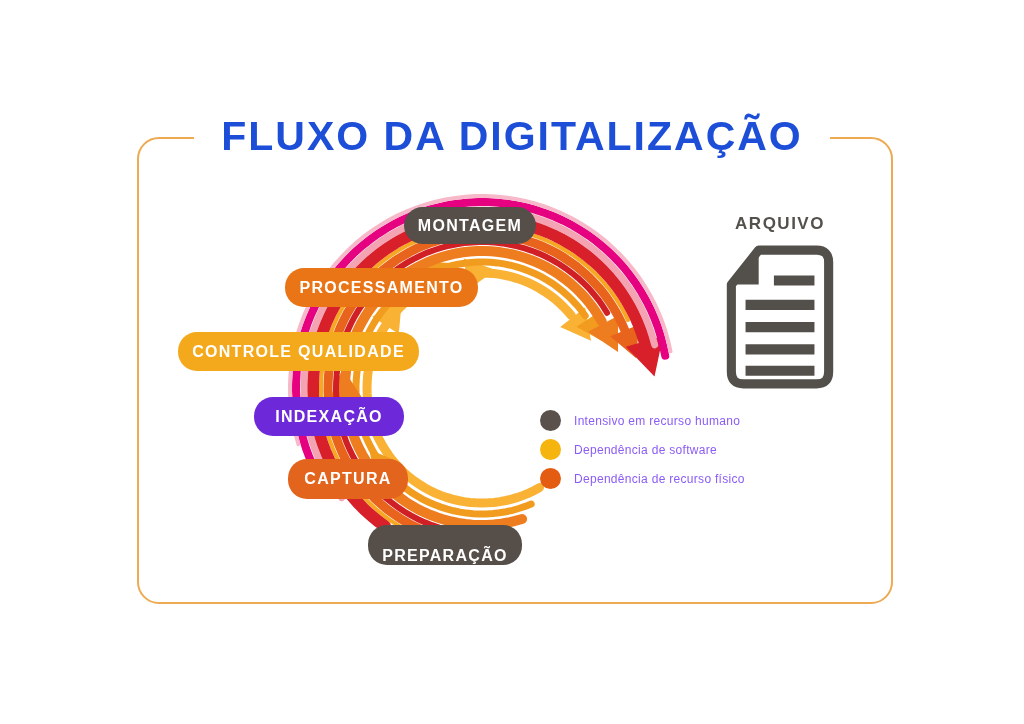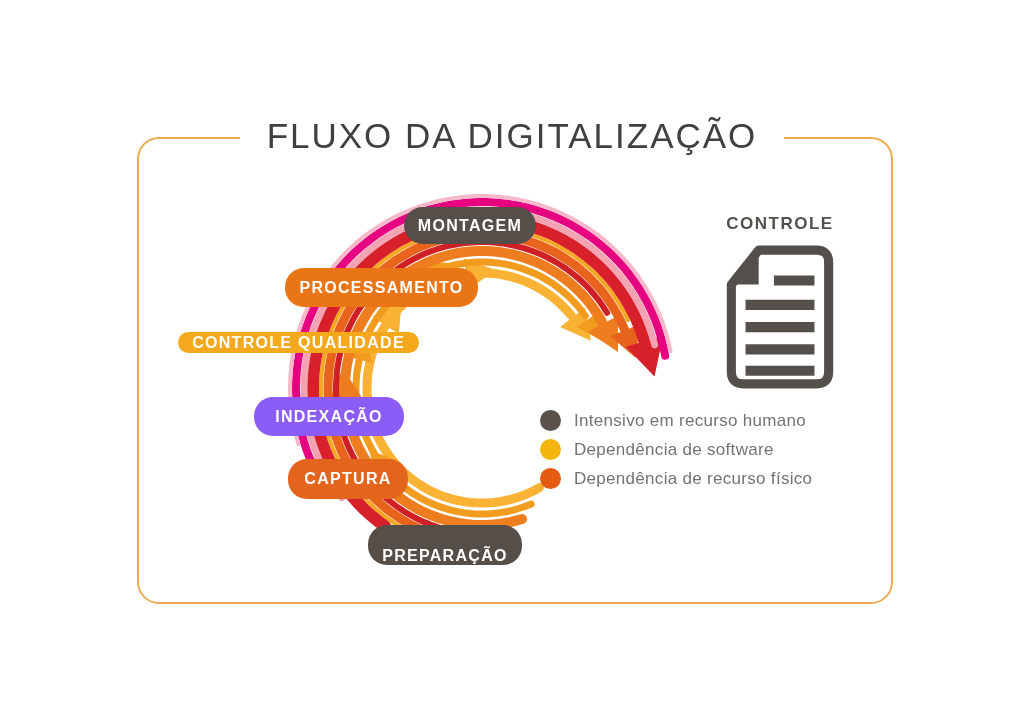--- a/index.html
+++ b/index.html
@@ -1,34 +1,34 @@
 <!DOCTYPE html>
 <html><head>
 <meta charset="utf-8">
 <style>
   html,body{margin:0;padding:0;background:#ffffff;}
   body{width:1024px;height:724px;position:relative;font-family:"Liberation Sans",sans-serif;overflow:hidden;}
   .canvas{position:absolute;inset:0;}
   .frame{position:absolute;left:137px;top:137px;width:752px;height:463px;border:2px solid #EDAA52;border-radius:22px;}
-  .title{position:absolute;top:116px;left:0;right:0;margin:0 auto;width:fit-content;background:#ffffff;padding:0 27px;font-size:35px;letter-spacing:2px;color:#404040;white-space:nowrap;line-height:40px;}
+  .title{position:absolute;top:116px;left:0;right:0;margin:0 auto;width:fit-content;background:#ffffff;padding:0 27px;font-size:41px;letter-spacing:2px;color:#1d4ed8;white-space:nowrap;line-height:40px;font-weight:bold;}
   .spiral{position:absolute;left:0;top:0;width:1024px;height:724px;}
   .stage{position:absolute;display:flex;align-items:center;justify-content:center;border-radius:19px;color:#ffffff;font-weight:bold;font-size:16px;letter-spacing:1.3px;white-space:nowrap;margin-top:12px;}
   .s0{left:404px;top:195px;width:132px;height:37px;}
   .s1{left:285px;top:256px;width:193px;height:39px;}
-  .s2{left:178px;top:320px;width:241px;height:21px;}
+  .s2{left:178px;top:320px;width:241px;height:39px;}
   .s3{left:254px;top:385px;width:150px;height:39px;}
   .s4{left:288px;top:447px;width:120px;height:40px;}
   .s5{left:368px;top:513px;width:154px;height:40px;align-items:flex-end;}
   .archive{position:absolute;left:700px;top:214px;width:160px;text-align:center;}
   .archive-label{font-size:17px;font-weight:bold;letter-spacing:1.5px;color:#54504B;margin-bottom:8px;}
   .doc{width:114px;height:150px;color:#53504B;display:inline-block;}
   .legend{position:absolute;left:540px;top:410px;}
   .legend-row{display:flex;align-items:center;margin-bottom:8px;}
   .dot{width:21px;height:21px;border-radius:50%;margin-right:13px;flex:0 0 auto;}
-  .legend-label{font-size:17px;color:#737373;letter-spacing:0.3px;white-space:nowrap;}
+  .legend-label{font-size:12px;color:#8b5cf6;letter-spacing:0.3px;white-space:nowrap;}
 </style>
 </head>
 <body>
 
 <div class="canvas">
 
   <div class="frame" style="border-color: rgb(237, 170, 82);"></div>
 
   <svg class="spiral" id="spiral-svg" viewBox="0 0 1024 724" xmlns="http://www.w3.org/2000/svg">
       <path d="M539.5 487.6 L534.2 490.5 L528.8 493.1 L523.2 495.4 L517.5 497.4 L511.8 499.1 L505.9 500.5 L500.0 501.6 L494.0 502.4 L488.0 502.8 L482.0 503.0 L476.0 502.8 L470.0 502.4 L464.0 501.6 L458.1 500.5 L452.2 499.1 L446.5 497.4 L440.8 495.4 L435.2 493.1 L429.8 490.5 L424.5 487.6 L419.4 484.4 L414.4 481.0 L409.6 477.4 L405.0 473.5 L400.7 469.3 L396.5 465.0 L392.6 460.4 L389.0 455.6 L385.6 450.6 L382.4 445.5 L379.5 440.2 L376.9 434.8 L374.6 429.2 L372.6 423.5 L370.9 417.8 L369.5 411.9 L368.4 406.0 L367.6 400.0 L367.2 394.0 L367.0 388.0 L367.2 382.0 L367.6 376.0 L368.4 370.0 L369.5 364.1 L370.9 358.2 L372.6 352.5 L374.6 346.8 L376.9 341.2 L379.5 335.8 L382.4 330.5 L385.6 325.4 L389.0 320.4 L392.6 315.6 L396.5 311.0 L400.7 306.7 L405.0 302.5 L409.6 298.6 L414.4 295.0 L419.4 291.6 L424.5 288.4 L429.8 285.5 L435.2 282.9 L440.8 280.6 L446.5 278.6 L452.2 276.9 L458.1 275.5 L464.0 274.4 L470.0 273.6 L476.0 273.2 L482.0 273.0 L488.0 273.2 L494.0 273.6 L500.0 274.4 L505.9 275.5 L511.8 276.9 L517.5 278.6 L523.2 280.6 L528.8 282.9 L534.2 285.5 L539.5 288.4 L544.6 291.6 L549.6 295.0 L554.4 298.6 L559.0 302.5 L563.3 306.7 L567.5 311.0 L571.4 315.6" fill="none" stroke="#F9B233" stroke-width="9" stroke-linecap="round"></path>
@@ -59,32 +59,32 @@
 
   <div class="stage s0" style="background: rgb(86, 78, 72);">
     <span>MONTAGEM</span>
   </div>
   <div class="stage s1" style="background: rgb(233, 117, 23);">
     <span>PROCESSAMENTO</span>
   </div>
   <div class="stage s2" style="background: rgb(244, 168, 27);">
     <span>CONTROLE QUALIDADE</span>
   </div>
-  <div class="stage s3" style="background: #8b5cf6;">
+  <div class="stage s3" style="background: #6d28d9;">
     <span>INDEXAÇÃO</span>
   </div>
   <div class="stage s4" style="background: rgb(227, 100, 29);">
     <span>CAPTURA</span>
   </div>
   <div class="stage s5" style="background: rgb(86, 78, 72);">
     <span>PREPARAÇÃO</span>
   </div>
 
   <div class="archive">
-    <div class="archive-label">CONTROLE</div>
+    <div class="archive-label">ARQUIVO</div>
     <svg class="doc" viewBox="0 0 112 148" xmlns="http://www.w3.org/2000/svg" style="color: rgb(83, 80, 75);">
       <path d="M35 8 H92 Q104 8 104 20 V128 Q104 140 92 140 H20 Q8 140 8 128 V42 Z" fill="#ffffff" stroke="currentColor" stroke-width="9" stroke-linejoin="round"></path>
       <path d="M35 8 V42 H8 Z" fill="currentColor"></path>
       <line x1="50" y1="38" x2="90" y2="38" stroke="currentColor" stroke-width="10"></line>
       <line x1="22" y1="62" x2="90" y2="62" stroke="currentColor" stroke-width="10"></line>
       <line x1="22" y1="84" x2="90" y2="84" stroke="currentColor" stroke-width="10"></line>
       <line x1="22" y1="106" x2="90" y2="106" stroke="currentColor" stroke-width="10"></line>
       <line x1="22" y1="127" x2="90" y2="127" stroke="currentColor" stroke-width="10"></line>
     </svg>
   </div>

